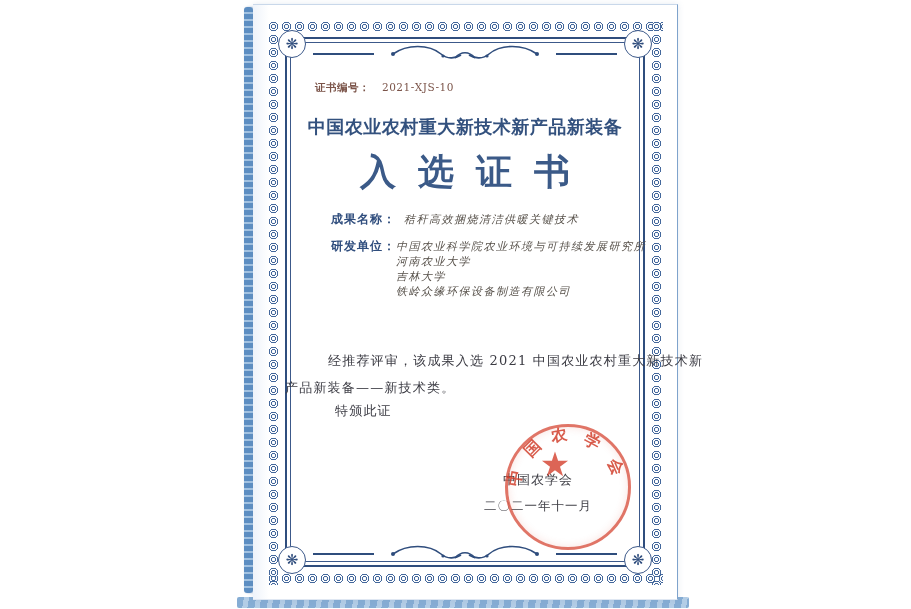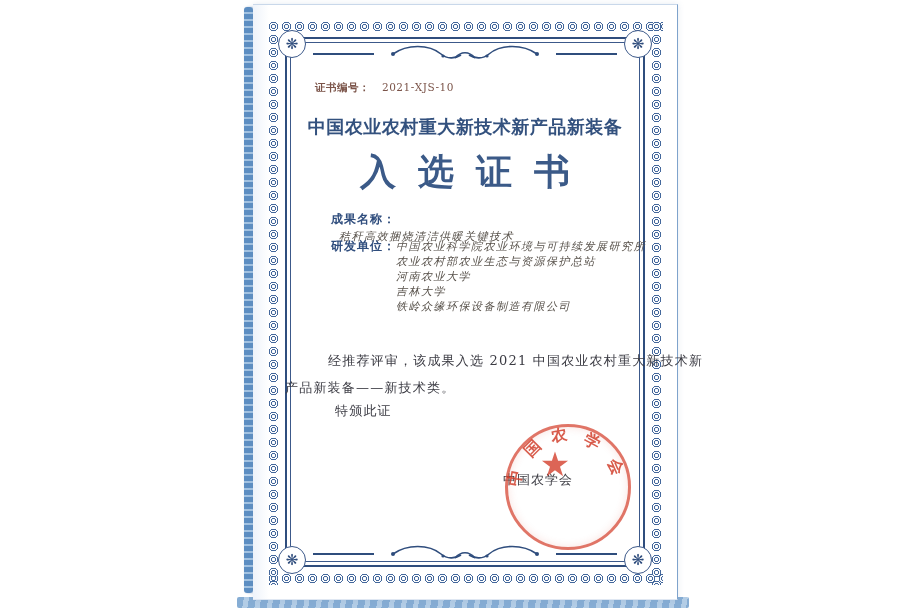--- a/index.html
+++ b/index.html
@@ -49,21 +49,21 @@
   
   .cert-no{position:absolute;left:62px;top:76px;font-size:10.5px;color:#7b5449;letter-spacing:.5px;}
   .cert-no .lbl{font-weight:bold;margin-right:12px;}
   .heading{position:absolute;left:0;right:0;top:110px;text-align:center;font-size:18px;
     font-weight:bold;color:#33517e;letter-spacing:.5px;}
   .big-title{position:absolute;left:0;right:0;top:143px;text-align:center;font-size:36px;
     font-weight:bold;color:#3b5a88;letter-spacing:22px;padding-left:22px;box-sizing:border-box;}
   .field{position:absolute;left:78px;display:flex;align-items:flex-start;}
   .field .lbl{font-size:12px;font-weight:bold;color:#2f4d7d;white-space:nowrap;letter-spacing:1px;}
   .field .val{font-size:11px;color:#57514a;font-style:italic;letter-spacing:1.5px;white-space:nowrap;}
-  .f-ach{top:206px;flex-direction:column;} .f-ach .val{margin-left:8px;padding-top:1px;}
+  .f-ach{top:206px;} .f-ach .val{margin-left:8px;padding-top:1px;}
   .f-dev{top:233px;} .f-dev .vals{margin-left:0;padding-top:1px;}
   .f-dev .vals div{font-size:11px;color:#57514a;font-style:italic;letter-spacing:1.5px;
     line-height:15px;white-space:nowrap;}
   .body-line{position:absolute;font-size:13px;color:#3b3b43;letter-spacing:1.2px;white-space:nowrap;}
   .bl1{left:75px;top:347px;} .bl2{left:32px;top:374px;} .closing{left:82px;top:397px;}
   .sign-block{position:absolute;left:200px;top:458px;width:170px;text-align:center;z-index:1;margin-top:8px;}
   .issuer{font-size:13px;color:#3f3f46;letter-spacing:1px;}
   .date{font-size:12.5px;color:#3f3f46;letter-spacing:1px;margin-top:9px;}
 
   
@@ -137,33 +137,33 @@
 
     <div class="field f-ach">
       <span class="lbl">成果名称：</span>
       <span class="val">秸秆高效捆烧清洁供暖关键技术</span>
     </div>
 
     <div class="field f-dev">
       <span class="lbl">研发单位：</span>
       <div class="vals">
         <div>中国农业科学院农业环境与可持续发展研究所</div>
-        <div>农业农村部农业生态与资源保护总站</div>
         <div>河南农业大学</div>
         <div>吉林大学</div>
         <div>铁岭众缘环保设备制造有限公司</div>
       </div>
     </div>
 
     <div class="body-line bl1">经推荐评审，该成果入选 2021 中国农业农村重大新技术新</div>
     <div class="body-line bl2">产品新装备——新技术类。</div>
     <div class="body-line closing">特颁此证</div>
 
     <div class="sign-block">
       <div class="issuer">中国农学会</div>
+      <div class="date">二〇二一年十一月</div>
     </div>
 
     <div class="seal">
       <div class="seal-ring"></div>
       <span class="seal-star">★</span>
       <span class="seal-char sc0">中</span>
       <span class="seal-char sc1">国</span>
       <span class="seal-char sc2">农</span>
       <span class="seal-char sc3">学</span>
       <span class="seal-char sc4">会</span>

